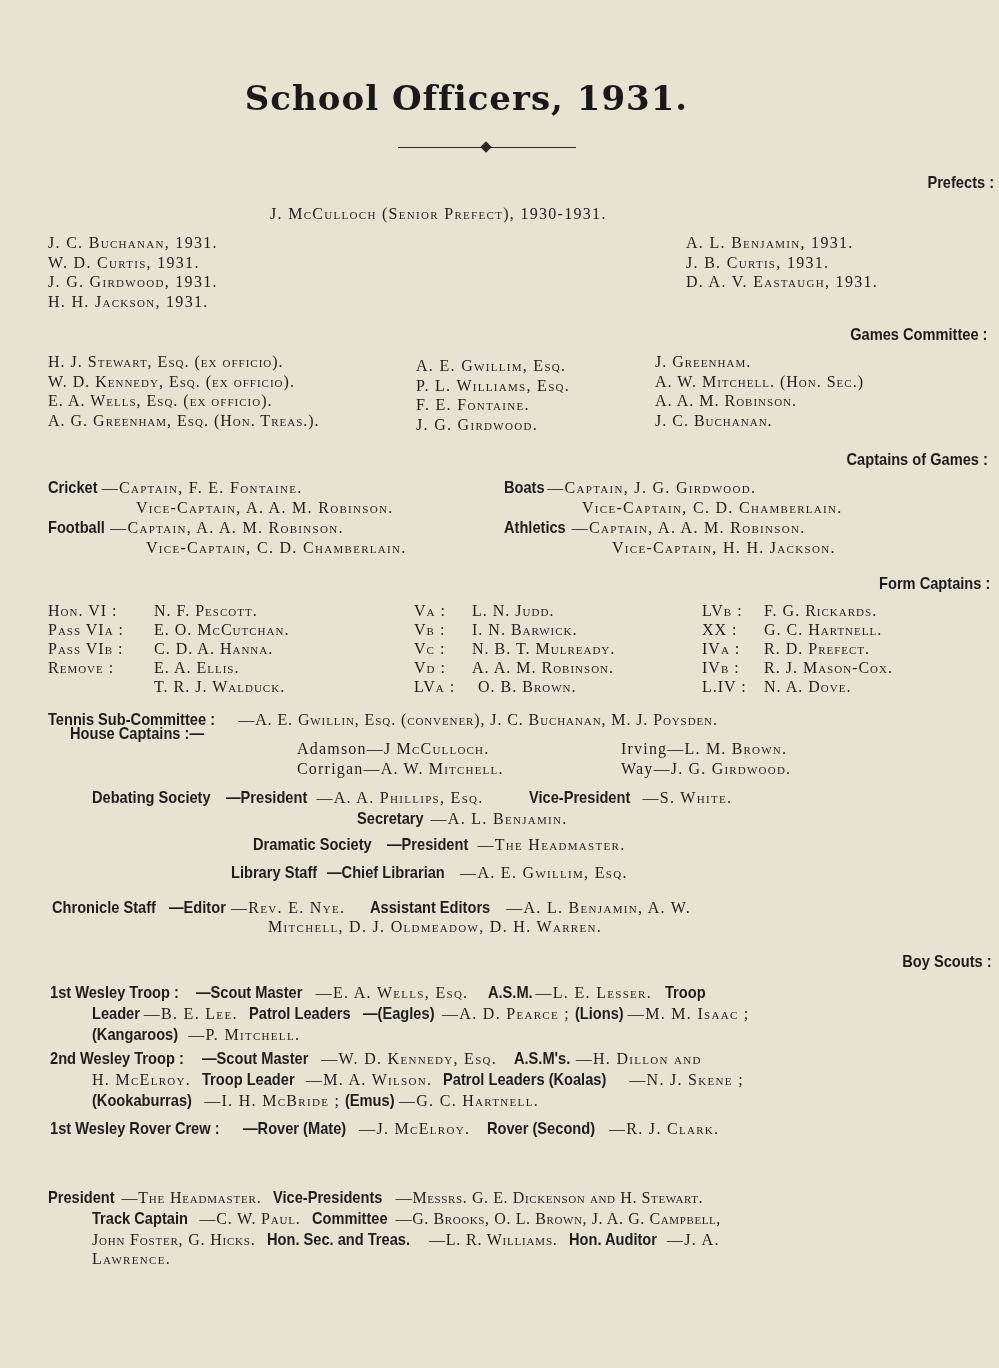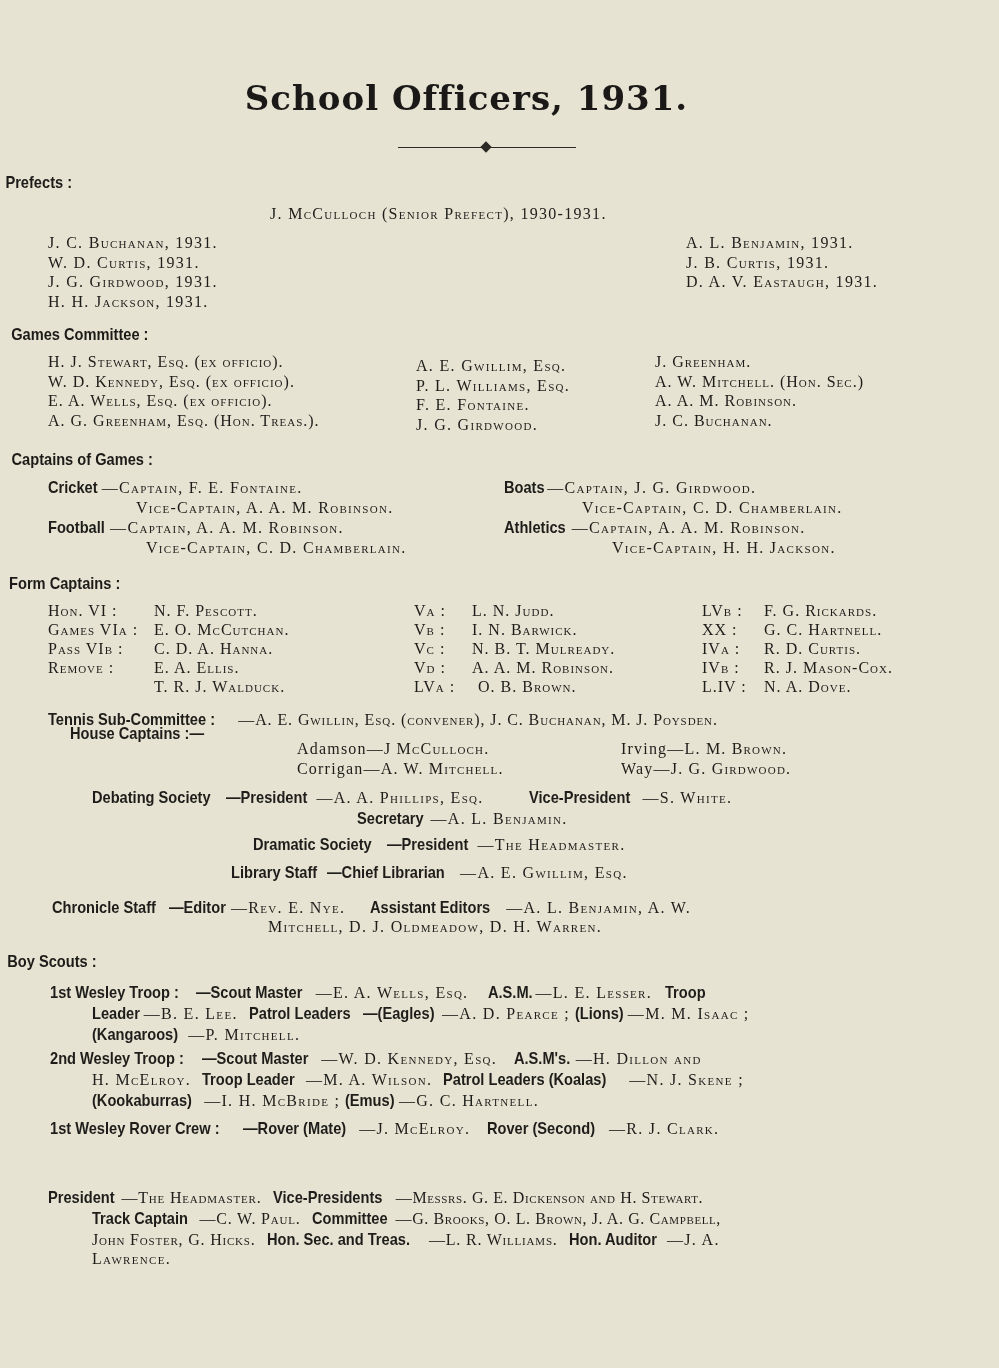--- a/index.html
+++ b/index.html
@@ -12,21 +12,21 @@
   }
   .page { position: absolute; left: 0; top: 0; width: 999px; height: 1368px; }
   .abs { position: absolute; white-space: nowrap; }
   .title {
     position: absolute; left: 0; width: 933px; top: 78px; text-align: center;
     font-family: "DejaVu Serif", serif; font-weight: bold; font-size: 34px;
     letter-spacing: 1px; color: #1a1917;
   }
   .rule { position: absolute; top: 147px; left: 398px; width: 178px; height: 1px; background: #2a2925; }
   .diamond { position: absolute; top: 143px; left: 482px; width: 8px; height: 8px; background: #2a2925; transform: rotate(45deg); }
-  .hc { position: absolute; left: 0; width: 999px; text-align: left; font-family: "Liberation Sans", sans-serif; font-weight: bold; font-size: 17px; color:#1c1b18; }
+  .hc { position: absolute; left: 0; width: 999px; text-align: right; font-family: "Liberation Sans", sans-serif; font-weight: bold; font-size: 17px; color:#1c1b18; }
   .hc span.in { display:inline-block; transform: scaleX(0.86); }
   .t { font-family: "Liberation Serif", serif; font-size: 16px; letter-spacing: 1.3px; font-variant: small-caps; }
   .tt { font-family: "Liberation Serif", serif; font-size: 16px; letter-spacing: 1.2px; }
   .b { font-family: "Liberation Sans", sans-serif; font-weight: bold; font-size: 17px; letter-spacing: 0; display:inline-block; transform: scaleX(0.86); transform-origin: left center; margin-right: -4px; }
   .sc { font-variant: small-caps; }
 </style>
 </head>
 <body>
 
 <div class="page">
@@ -79,36 +79,36 @@
   <div class="abs" style="left:504px;top:478px;line-height:20px">
     <div><span class="b">Boats</span><span class="t">—Captain, J. G. Girdwood.</span></div>
     <div class="t" style="padding-left:78px">Vice-Captain, C. D. Chamberlain.</div>
     <div><span class="b">Athletics</span><span class="t">—Captain, A. A. M. Robinson.</span></div>
     <div class="t" style="padding-left:108px">Vice-Captain, H. H. Jackson.</div>
   </div>
 
   <div class="hc" style="top:574px"><span class="in">Form Captains :</span></div>
   <div class="abs t" style="left:48px;top:601px;line-height:19px;letter-spacing:1px">
     <div><span style="display:inline-block;width:106px">Hon. VI :</span><span>N. F. Pescott.</span></div>
-    <div><span style="display:inline-block;width:106px">Games VIa :</span><span>E. O. McCutchan.</span></div>
+    <div><span style="display:inline-block;width:106px">Pass VIa :</span><span>E. O. McCutchan.</span></div>
     <div><span style="display:inline-block;width:106px">Pass VIb :</span><span>C. D. A. Hanna.</span></div>
     <div><span style="display:inline-block;width:106px">Remove :</span><span>E. A. Ellis.</span></div>
     <div><span style="display:inline-block;width:106px"></span><span>T. R. J. Walduck.</span></div>
   </div>
   <div class="abs t" style="left:414px;top:601px;line-height:19px;letter-spacing:1px">
     <div><span style="display:inline-block;width:58px">Va :</span><span>L. N. Judd.</span></div>
     <div><span style="display:inline-block;width:58px">Vb :</span><span>I. N. Barwick.</span></div>
     <div><span style="display:inline-block;width:58px">Vc :</span><span>N. B. T. Mulready.</span></div>
     <div><span style="display:inline-block;width:58px">Vd :</span><span>A. A. M. Robinson.</span></div>
     <div><span style="display:inline-block;width:64px">LVa :</span><span>O. B. Brown.</span></div>
   </div>
   <div class="abs t" style="left:702px;top:601px;line-height:19px;letter-spacing:1px">
     <div><span style="display:inline-block;width:62px">LVb :</span><span>F. G. Rickards.</span></div>
     <div><span style="display:inline-block;width:62px">XX :</span><span>G. C. Hartnell.</span></div>
-    <div><span style="display:inline-block;width:62px">IVa :</span><span>R. D. Curtis.</span></div>
+    <div><span style="display:inline-block;width:62px">IVa :</span><span>R. D. Prefect.</span></div>
     <div><span style="display:inline-block;width:62px">IVb :</span><span>R. J. Mason-Cox.</span></div>
     <div><span style="display:inline-block;width:62px">L.IV :</span><span>N. A. Dove.</span></div>
   </div>
 
   <div class="abs" style="left:48px;top:710px">
     <span class="b">Tennis Sub-Committee :</span><span class="t" style="letter-spacing:0.9px">—A. E. Gwillin, Esq. (convener), J. C. Buchanan, M. J. Poysden.</span>
   </div>
 
   <div class="abs" style="left:70px;top:724px"><span class="b">House Captains :—</span></div>
   <div class="abs tt" style="left:297px;top:739px;line-height:20px">

